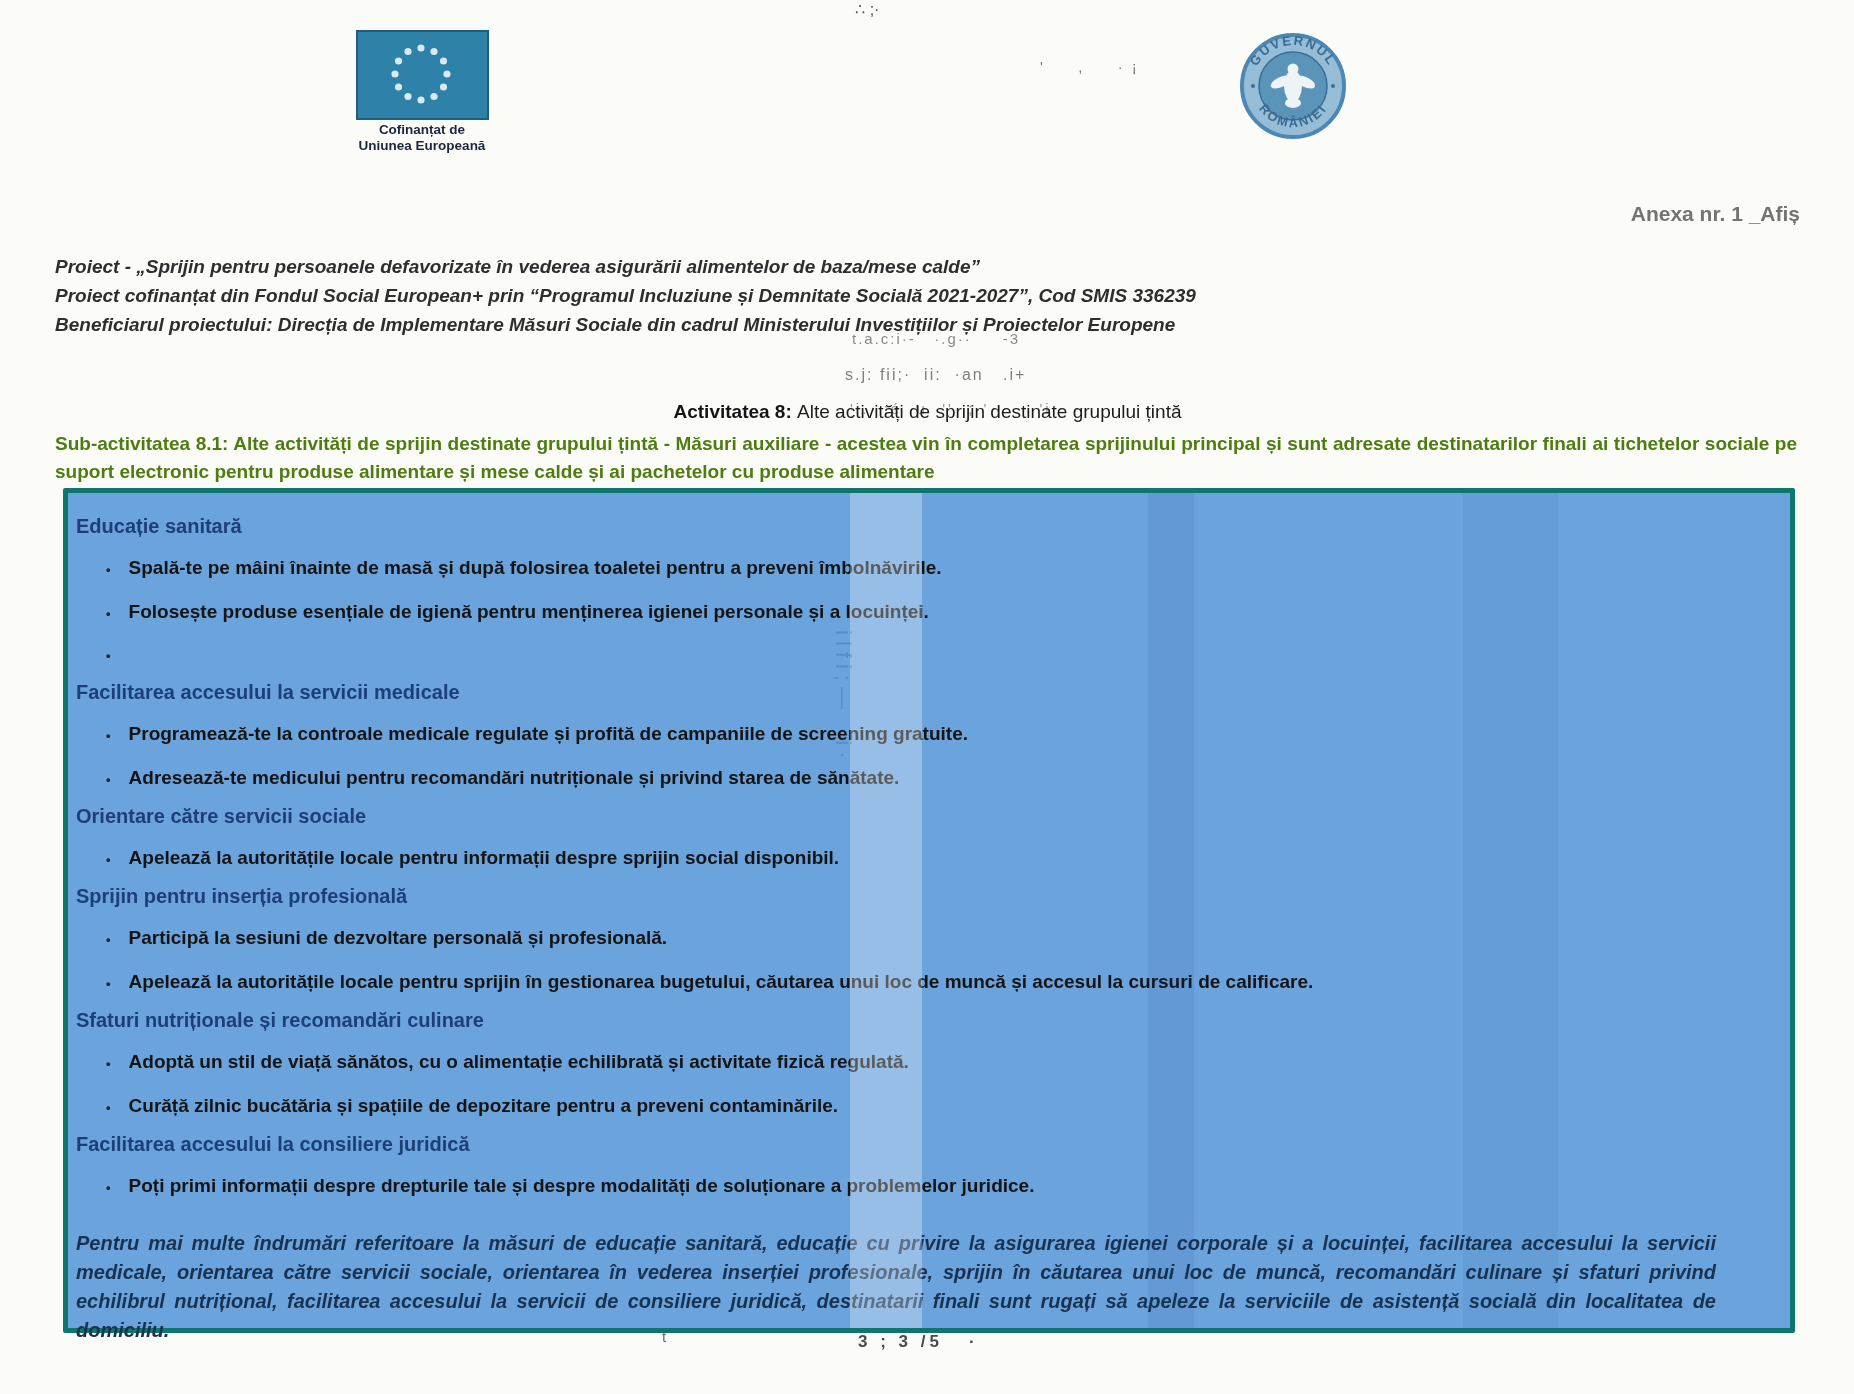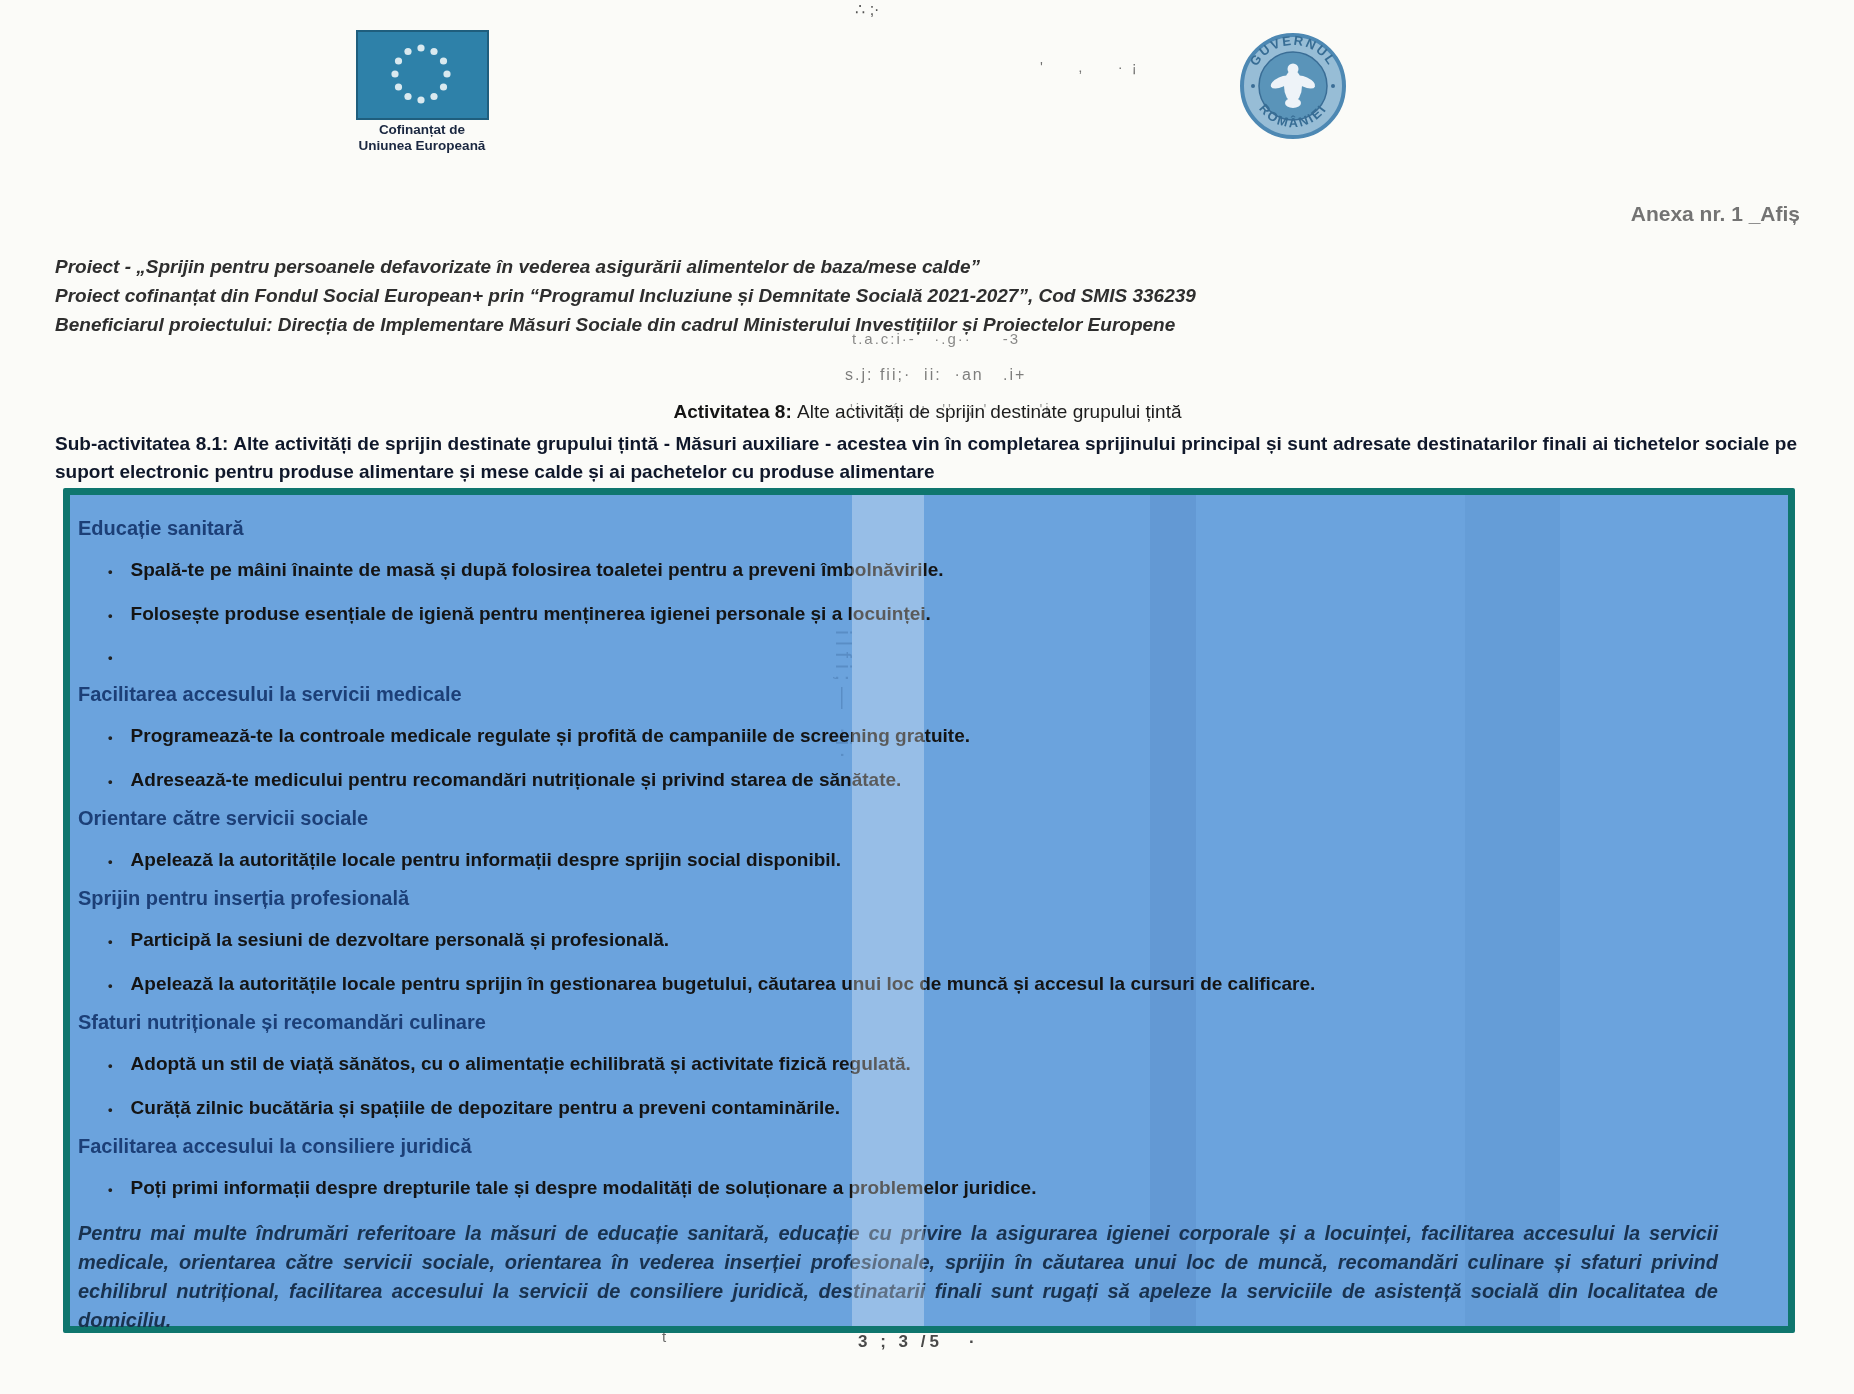--- a/index.html
+++ b/index.html
@@ -17,36 +17,36 @@
   
   .annex{position:absolute;top:202px;right:54px;font-size:21px;font-weight:bold;color:#737373;}
   
   .proj-header{position:absolute;left:55px;top:252px;width:1460px;
     font-size:19px;font-weight:bold;font-style:italic;color:#2e2e2e;line-height:29px;}
   
   .activity{position:absolute;left:55px;top:398px;width:1745px;font-size:19px;line-height:27px;text-align:center;}
   .activity .lbl{font-weight:bold;color:#141414;}
   .activity .txt{font-weight:500;color:#1c1c1c;}
   .subactivity{position:absolute;left:55px;top:430px;width:1742px;font-size:19px;line-height:28px;
-    font-weight:bold;color:#0f172a;text-align:justify;}
+    font-weight:bold;color:#4d7c0f;text-align:justify;}
   
   .info-box{position:absolute;left:63px;top:488px;width:1732px;height:845px;
-    background:#6ba3dd;border:7px solid #0f766e;border-radius:2px;box-sizing:border-box;
+    background:#6ba3dd;border:5px solid #0f766e;border-radius:2px;box-sizing:border-box;
     padding:10px 22px 10px 8px;}
   .band{position:absolute;top:0;bottom:0;pointer-events:none;z-index:5;}
   .band.light{left:782px;width:72px;background:rgba(255,255,255,.30);}
   .band.dark{left:1080px;width:46px;background:rgba(23,60,120,.09);}
   .band.dark2{left:1395px;width:95px;background:rgba(23,60,120,.06);}
   .box-content{position:relative;z-index:2;}
   .box-heading{font-size:20px;font-weight:bold;color:#1c3f77;line-height:26px;margin:10px 0 0;}
   ul.box-list{list-style:none;margin:0 0 10px;padding:0 0 0 30px;}
   ul.box-list li{display:flex;align-items:baseline;gap:18px;margin:16px 0 0;
     font-size:19px;font-weight:600;color:#141414;line-height:26px;}
   ul.box-list .dot{font-size:13px;line-height:26px;color:#222;flex:0 0 auto;}
-  .box-footer{margin:16px 0 0;max-width:1640px;font-size:20px;font-style:italic;font-weight:600;
+  .box-footer{margin:28px 0 0;max-width:1640px;font-size:20px;font-style:italic;font-weight:600;
     color:#19324f;line-height:29px;text-align:justify;}
   
   .artifact{position:absolute;color:#2b2b2b;pointer-events:none;white-space:pre;}
   .art-top{left:855px;top:0;font-size:16px;opacity:.8;}
   .art-seal-left{left:1040px;top:58px;font-size:15px;letter-spacing:9px;opacity:.65;}
   .art-bleed1{left:852px;top:330px;font-size:15px;opacity:.55;letter-spacing:2px;}
   .art-bleed2{left:845px;top:366px;font-size:16px;opacity:.6;letter-spacing:2px;}
   .art-bleed3{left:850px;top:400px;font-size:15px;opacity:.5;letter-spacing:3px;}
   .art-vert{left:856px;top:630px;font-size:22px;color:#0c2c5c;opacity:.18;letter-spacing:6px;
     transform:rotate(90deg);transform-origin:left top;z-index:6;}

